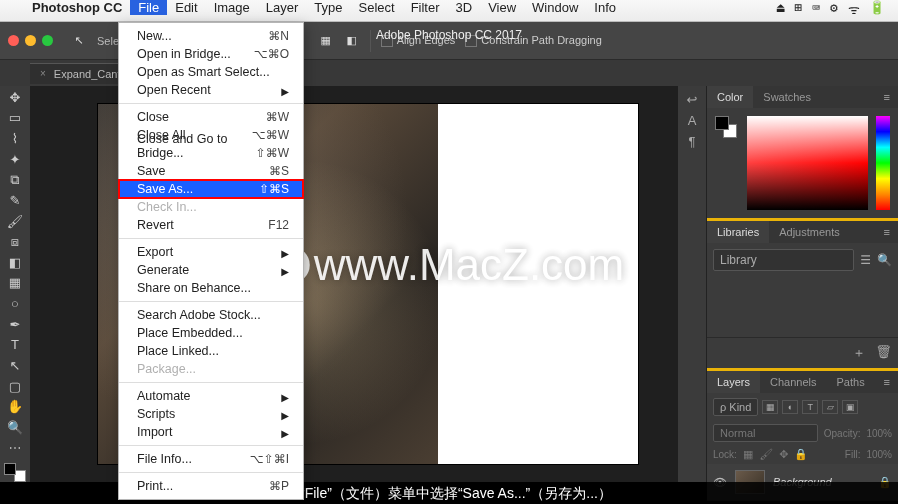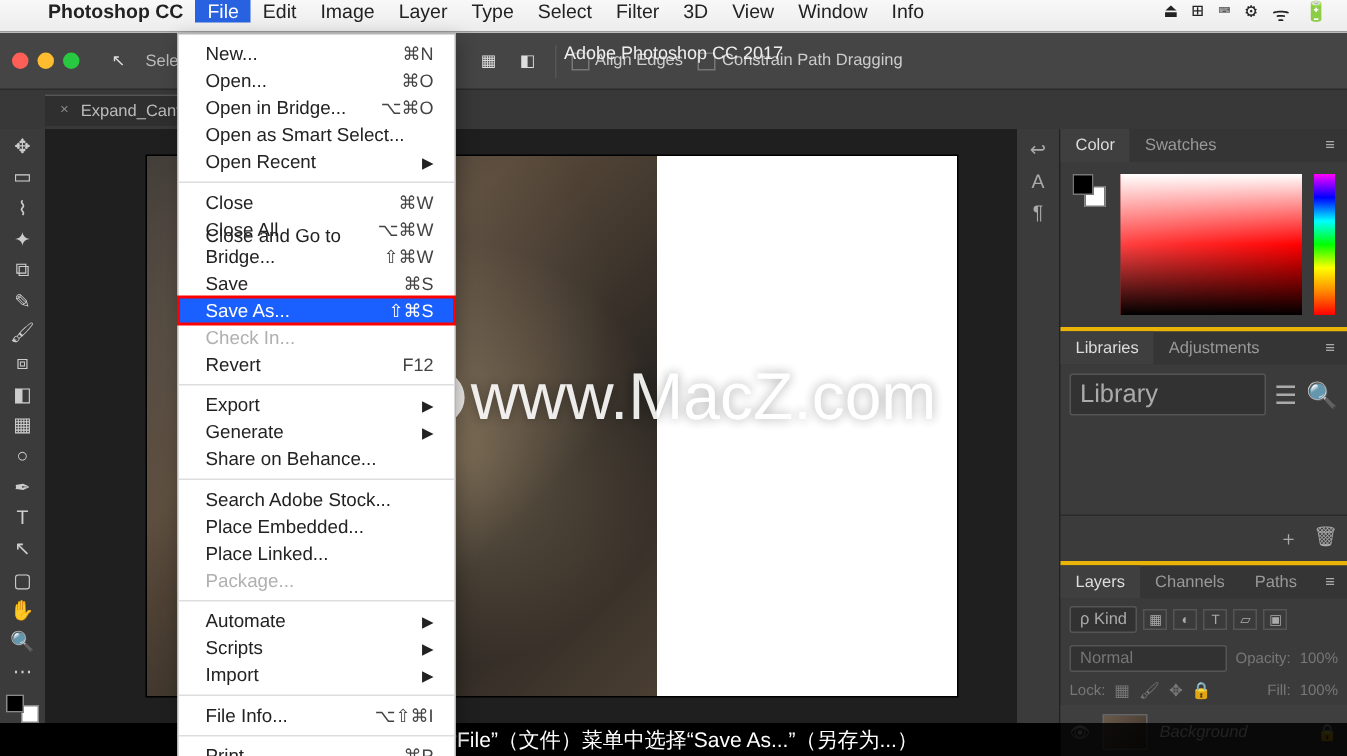--- a/index.html
+++ b/index.html
@@ -56,21 +56,21 @@
 .rp-tab.active { color: #ddd; background: #3f3f3f; }
 .rp-menu { margin-left: auto; padding: 5px 8px; color: #aaa; font-size: 11px; }
 .color-body { height: 110px; display: flex; gap: 8px; padding: 8px; }
 .color-swatch { width: 24px; }
 .color-swatch .sw-stack { position: relative; width: 22px; height: 22px; }
 .color-swatch .sw-stack .sb { position: absolute; right: 0; bottom: 0; width: 14px; height: 14px; background: #fff; border: 1px solid #777; }
 .color-swatch .sw-stack .sa { position: absolute; left: 0; top: 0; width: 14px; height: 14px; background: #000; border: 1px solid #777; }
 .color-picker { flex: 1; position: relative; background: linear-gradient(to bottom, rgba(255,255,255,1), rgba(255,255,255,0) 50%, rgba(0,0,0,0) 50%, rgba(0,0,0,1)), linear-gradient(to right, #ff4040, #ff0000); }
 .hue-strip { width: 14px; background: linear-gradient(to bottom, #f0f, #00f, #0ff, #0f0, #ff0, #f80, #f00); }
 
-.lib-body { padding: 6px; font-size: 17px; color: #aaa; }
+.lib-body { padding: 6px; font-size: 12px; color: #aaa; }
 .lib-body .row { display: flex; gap: 6px; align-items: center; }
 .lib-body .dd2 { flex: 1; background: #323232; border: 1px solid #555; padding: 3px 6px; border-radius: 2px; }
 .lib-foot { display: flex; justify-content: flex-end; gap: 10px; padding: 6px; color: #aaa; font-size: 13px; border-top: 1px solid #2a2a2a; }
 
 .layers-body { font-size: 11px; color: #aaa; }
 .layers-body .row1 { display: flex; gap: 4px; padding: 5px 6px; align-items: center; }
 .layers-body .dd3 { background: #323232; border: 1px solid #555; padding: 2px 6px; border-radius: 2px; }
 .layers-body .filter-ico { width: 16px; height: 14px; border: 1px solid #555; display: inline-flex; align-items: center; justify-content: center; font-size: 9px; }
 .layers-body .row2 { display: flex; padding: 3px 6px; align-items: center; gap: 6px; color: #777; }
 .layers-body .row2 .val { font-size: 10px; }
@@ -285,24 +285,20 @@
     </div>
   </div>
 </div>
 
 <div class="dropdown" id="file-dropdown">
     <div class="mi">
       <span>New...</span>
       <span class="sc">⌘N</span>
     </div>
     <div class="mi">
-      <span>Open...</span>
-      <span class="sc">⌘O</span>
-    </div>
-    <div class="mi">
       <span>Open in Bridge...</span>
       <span class="sc">⌥⌘O</span>
     </div>
     <div class="mi">
       <span>Open as Smart Select...</span>
     </div>
     <div class="mi">
       <span>Open Recent</span>
       <span class="arr">▶</span>
     </div>

